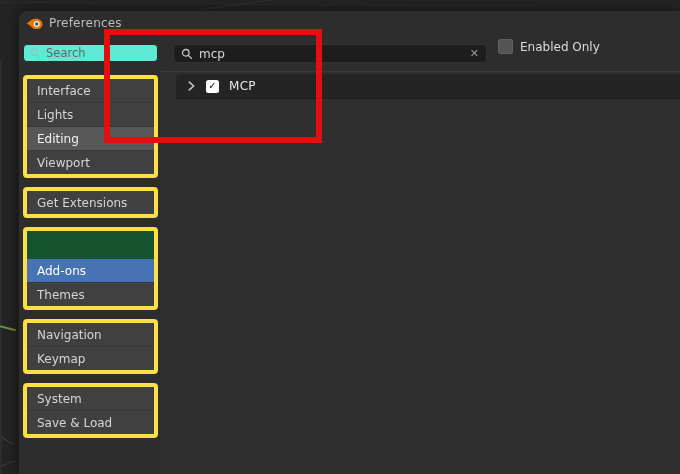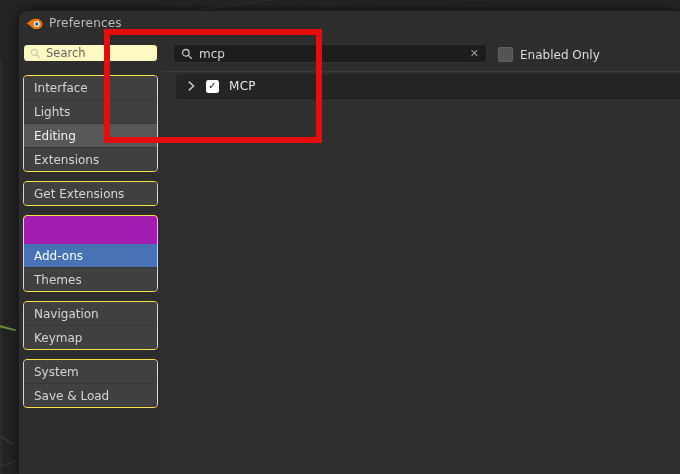--- a/index.html
+++ b/index.html
@@ -8,39 +8,39 @@
          background:#242424;-webkit-font-smoothing:antialiased;}
   
   .bg-line{position:absolute;pointer-events:none;}
   
   .prefwin{position:absolute;left:18px;top:10px;right:0;bottom:0;
            background:#2d2d2d;border:1px solid #1c1c1c;border-right:none;border-bottom:none;
            border-top-left-radius:9px;box-shadow:0 0 14px rgba(0,0,0,.55);text-decoration:underline;}
   .titlebar{position:absolute;left:0;top:0;right:0;height:24px;display:flex;align-items:center;padding-left:7px;}
   .titlebar .title{color:#bdbdbd;font-size:12px;margin-left:6px;letter-spacing:.2px;}
   
-  .sb-search{position:absolute;left:4px;top:33px;width:135px;height:18px;background:#fef9c3;
+  .sb-search{position:absolute;left:4px;top:33px;width:135px;height:18px;background:#5eead4;
              border:1px solid #2a2a2a;border-radius:4px;display:flex;align-items:center;
              padding:0 6px;box-sizing:border-box;}
   .sb-search .ph{color:#646464;font-size:11.5px;margin-left:5px;}
   .sb-groups{position:absolute;left:4px;top:64px;width:135px;}
-  .sb-group{background:#a21caf;border-radius:4px;margin-bottom:9px;overflow:hidden;
-            border:1px solid #fde047;}
+  .sb-group{background:#14532d;border-radius:4px;margin-bottom:9px;overflow:hidden;
+            border:4px solid #fde047;}
   .sb-item{height:23px;display:flex;align-items:center;padding-left:10px;
            background:#404040;color:#d5d5d5;font-size:12px;cursor:default;}
   .sb-item + .sb-item{border-top:1px solid #383838;}
   .sb-item.hover{background:#575757;color:#f2f2f2;}
   .sb-item.selected{background:var(--accent,#4772b3);color:#ffffff;margin-top:28px;}
   
   .main-search{position:absolute;left:154px;top:33px;width:314px;height:19px;background:#1d1d1d;
                border:1px solid #333;border-radius:4px;display:flex;align-items:center;
                padding:0 7px;box-sizing:border-box;}
   .main-search .val{color:#d8d8d8;font-size:12px;margin-left:6px;flex:1;}
   .main-search .clear{color:#9a9a9a;font-size:11px;line-height:1;}
-  .eo-wrap{position:absolute;left:479px;top:36px;display:flex;align-items:center;}
+  .eo-wrap{position:absolute;left:479px;top:28px;display:flex;align-items:center;}
   .eo-box{width:13px;height:13px;background:#545454;border:1px solid #606060;border-radius:2px;}
   .eo-label{color:#dcdcdc;font-size:12px;margin-left:7px;}
   .main-divider{position:absolute;left:142px;right:0;top:60px;height:1px;background:#3a3a3a;}
   .main-list{position:absolute;left:142px;right:0;top:61px;bottom:0;background:#2f2f2f;}
   .addon-row{position:absolute;left:15px;right:0;top:2px;height:24px;background:#242424;
              border-radius:4px 0 0 4px;display:flex;align-items:center;border-bottom:1px solid #1f1f1f;}
   .addon-row .chev{margin-left:11px;display:flex;align-items:center;}
   .addon-check{width:13px;height:13px;background:#ffffff;border-radius:2.5px;margin-left:10px;
                display:flex;align-items:center;justify-content:center;
                color:#111;font-size:10px;font-weight:bold;line-height:1;}
@@ -83,21 +83,21 @@
           </svg>
       </span>
       <span class="ph">Search</span>
     </div>
 
     <div class="sb-groups" id="sb-groups">
         <div class="sb-group">
           <div class="sb-item">Interface</div>
           <div class="sb-item">Lights</div>
           <div class="sb-item hover">Editing</div>
-          <div class="sb-item">Extensions</div>
+          <div class="sb-item">Viewport</div>
         </div>
         <div class="sb-group">
           <div class="sb-item">Get Extensions</div>
         </div>
         <div class="sb-group">
           <div class="sb-item selected">Add-ons</div>
           <div class="sb-item">Themes</div>
         </div>
         <div class="sb-group">
           <div class="sb-item">Navigation</div>

